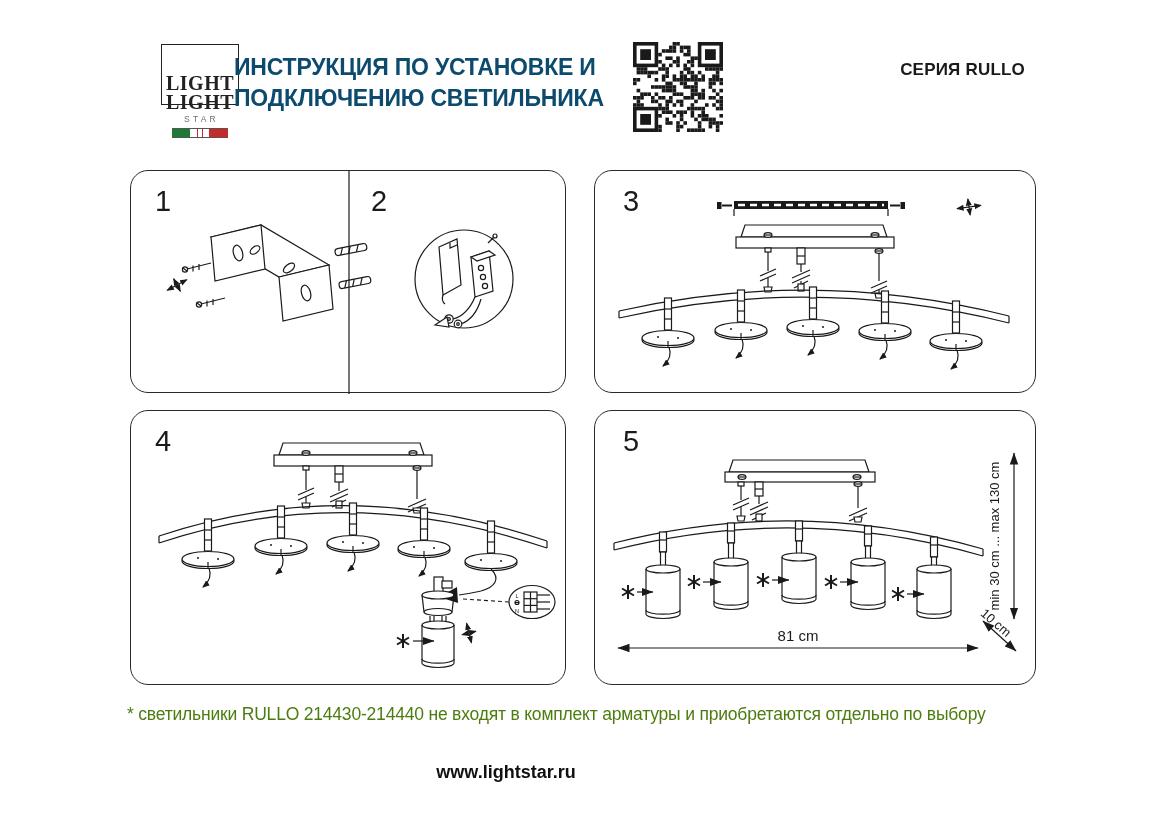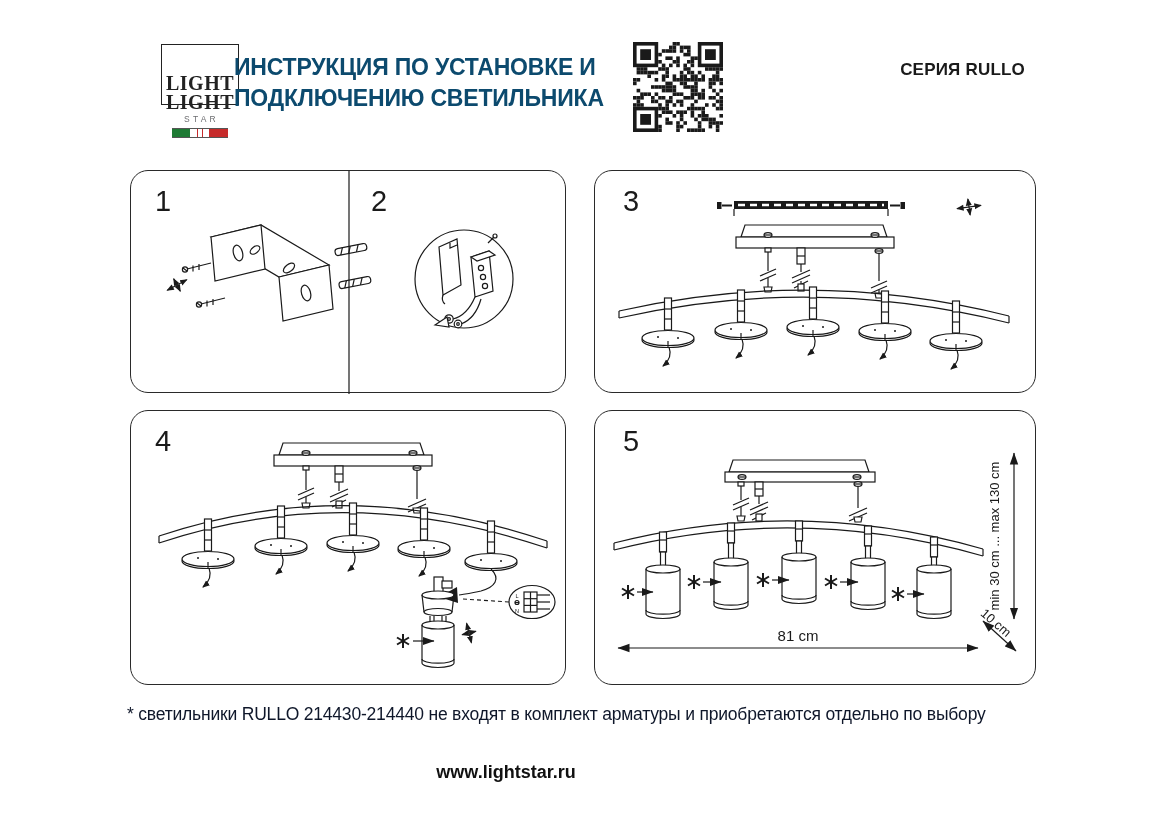--- a/index.html
+++ b/index.html
@@ -33,21 +33,21 @@
   .pnum{position:absolute;font-size:29px;font-weight:500;color:#1a1a1a;}
   .panel svg.draw{position:absolute;left:0;top:0;}
   
   svg .ln{stroke:var(--ink,#1a1a1a);stroke-width:1.2;fill:none;}
   svg .lnw{stroke:var(--ink,#1a1a1a);stroke-width:1.2;fill:#fff;}
   svg .thk{stroke:var(--ink,#1a1a1a);stroke-width:2;fill:none;}
   svg .fl{fill:var(--ink,#1a1a1a);stroke:none;}
   svg .dash{stroke:var(--ink,#1a1a1a);stroke-width:1.1;fill:none;stroke-dasharray:4 3;}
   svg text{fill:var(--ink,#1a1a1a);font-family:"Liberation Sans",sans-serif;}
   
-  .footnote{position:absolute;left:127px;top:704px;font-size:17.5px;letter-spacing:-.2px;color:#0f172a;}
+  .footnote{position:absolute;left:127px;top:704px;font-size:17.5px;letter-spacing:-.2px;color:#4d7c0f;}
   .website{position:absolute;left:0;top:762px;width:1012px;text-align:center;
            font-size:18px;font-weight:bold;color:#111;}
 </style>
 </head>
 <body>
 
 <div id="page">
 
   <svg width="0" height="0" style="position:absolute" aria-hidden="true">
     <defs>

